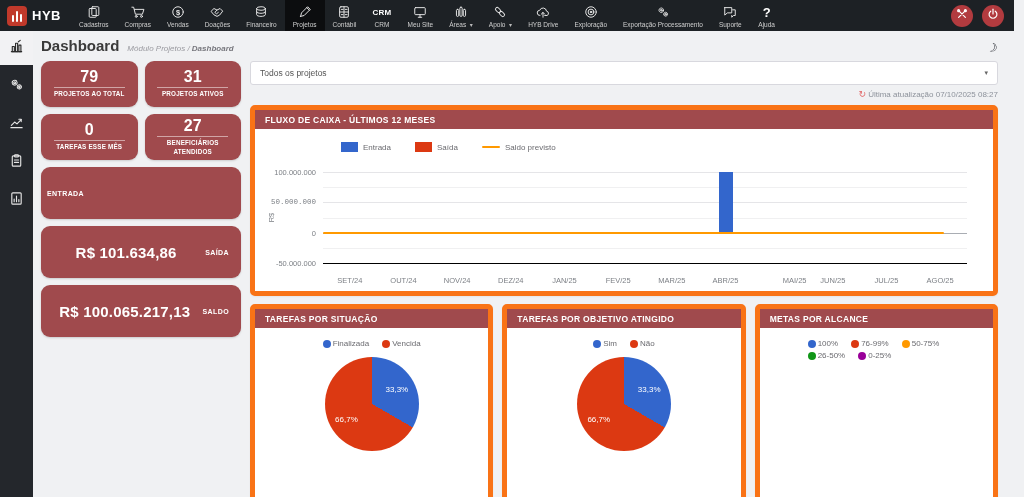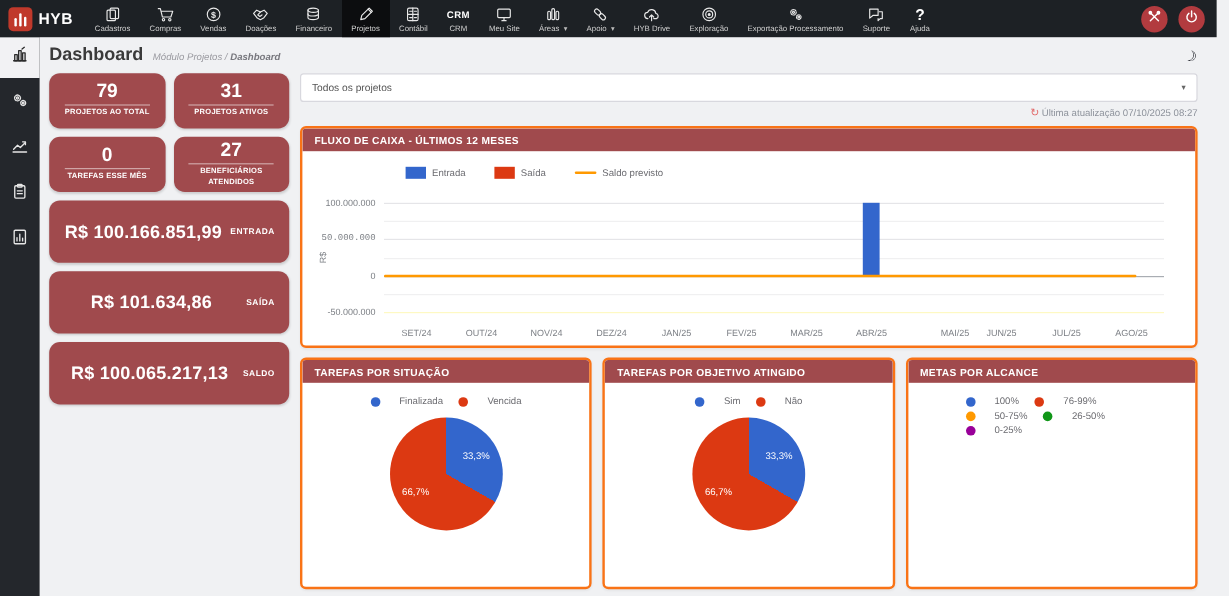--- a/index.html
+++ b/index.html
@@ -57,42 +57,42 @@
   .money-label { font-size:7px; font-weight:800; letter-spacing:.4px; }
 
   
   .proj-select { height:24px; background:#fff; border:1px solid #d8d8de; border-radius:3px; display:flex; align-items:center; padding:0 9px; cursor:pointer; }
   .proj-select .sel-text { font-size:8.5px; color:#555; flex:1; }
   .proj-select .sel-caret { font-size:7px; color:#666; }
   .update-line { margin-top:4px; height:11px; text-align:right; font-size:8px; color:#8d929b; }
   .update-line .uico { color:#e26a6a; font-size:9px; margin-right:2px; }
 
   
-  .panel { background:#fff; border:2px solid #f97316; border-radius:5px; box-shadow:0 1px 2px rgba(0,0,0,.05); overflow:hidden;text-align:right; }
+  .panel { background:#fff; border:5px solid #f97316; border-radius:5px; box-shadow:0 1px 2px rgba(0,0,0,.05); overflow:hidden;text-align:right; }
   .panel-head { height:19px; background:var(--accent); color:#fff; font-size:8.5px; font-weight:800; letter-spacing:.3px; display:flex; align-items:center; padding:0 10px; }
   .cash-panel { margin-top:5px; }
   .cash-body { position:relative; height:162px; }
   .cash-legend { position:absolute; top:13px; left:86px; display:flex; gap:24px; align-items:center; font-size:8px; color:#6b6b70; }
   .cash-legend .li { display:flex; align-items:center; gap:5px; }
   .sw-rect { width:17px; height:10px; }
   .sw-line { width:18px; height:2.5px; border-radius:2px; }
   .plot { position:absolute; left:68px; right:26px; top:36px; height:105px; }
   .gline { position:absolute; left:0; right:0; height:1px; }
   .ylabel { position:absolute; right:100%; margin-right:7px; font-size:7.5px; color:#7d8086; white-space:nowrap; transform:translateY(-50%); }
   .bar { position:absolute; width:14px; }
   .xlab { position:absolute; top:111px; transform:translateX(-50%); font-size:7.5px; color:#7d8086; white-space:nowrap; }
   .rs-label { position:absolute; left:-56px; top:48px; transform:rotate(-90deg); font-size:7.5px; color:#7d8086; }
 
   
   .pie-row { display:flex; gap:9px; margin-top:8px; }
   .pie-panel { flex:1; min-width:0; }
   .pie-body { position:relative; height:170px; }
   .pie-legend { display:flex; justify-content:center; flex-wrap:wrap; column-gap:13px; row-gap:3px; padding-top:11px; font-size:8px; color:#6b6b70; }
   .pie-legend.left { justify-content:flex-start; padding-left:48px; padding-right:20px; }
-  .pie-legend .li { display:flex; align-items:center; gap:16px; }
+  .pie-legend .li { display:flex; align-items:center; gap:2px; }
   .dot { width:8px; height:8px; border-radius:50%; }
   .pie { position:relative; width:94px; height:94px; border-radius:50%; margin:9px auto 0; }
   .pie-lab { position:absolute; transform:translate(-50%,-50%); font-size:8px; color:#fff; white-space:nowrap; }
 </style>
 </head>
 <body>
 
 <div class="app" style="--accent:#a04a4d;">
 
   <div class="navbar">
@@ -336,21 +336,20 @@
               <span class="stat-label">TAREFAS ESSE MÊS</span>
             </div>
             <div class="stat-card">
               <span class="stat-num">27</span>
               <span class="stat-sep"></span>
               <span class="stat-label">BENEFICIÁRIOS ATENDIDOS</span>
             </div>
           </div>
         <div id="money-cards">
             <div class="money-card">
-              <span class="money-value">R$ 100.166.851,99</span>
               <span class="money-label">ENTRADA</span>
             </div>
             <div class="money-card">
               <span class="money-value">R$ 101.634,86</span>
               <span class="money-label">SAÍDA</span>
             </div>
             <div class="money-card">
               <span class="money-value">R$ 100.065.217,13</span>
               <span class="money-label">SALDO</span>
             </div>
@@ -391,21 +390,21 @@
                 <div class="gline" style="top: 83.0233px; background: rgb(240, 240, 241);"></div>
                 <div class="gline" style="top: 6.71512px; background: rgb(229, 229, 232);">
                   <span class="ylabel">100.000.000</span>
                 </div>
                 <div class="gline" style="top: 37.2384px; background: rgb(229, 229, 232); font-family: Liberation Mono, monospace;">
                   <span class="ylabel">50.000.000</span>
                 </div>
                 <div class="gline" style="top: 67.7616px; background: rgb(169, 173, 179);">
                   <span class="ylabel">0</span>
                 </div>
-                <div class="gline" style="top: 98.2849px; background: #fef9c3;">
+                <div class="gline" style="top: 98.2849px; background: #000000;">
                   <span class="ylabel">-50.000.000</span>
                 </div>
                 <div class="bar" style="left: calc(62.5% - 7px); top: 6.61326px; height: 61.1484px; background: rgb(51, 102, 204);"></div>
                 <div style="position: absolute; left: 0px; width: 96.5%; height: 2.4px; border-radius: 2px; background: rgb(255, 153, 0); top: 66.7616px;"></div>
                 <span class="xlab" style="left: 4.16667%;">SET/24</span>
                 <span class="xlab" style="left: 12.5%;">OUT/24</span>
                 <span class="xlab" style="left: 20.8333%;">NOV/24</span>
                 <span class="xlab" style="left: 29.1667%;">DEZ/24</span>
                 <span class="xlab" style="left: 37.5%;">JAN/25</span>
                 <span class="xlab" style="left: 45.8333%;">FEV/25</span>

